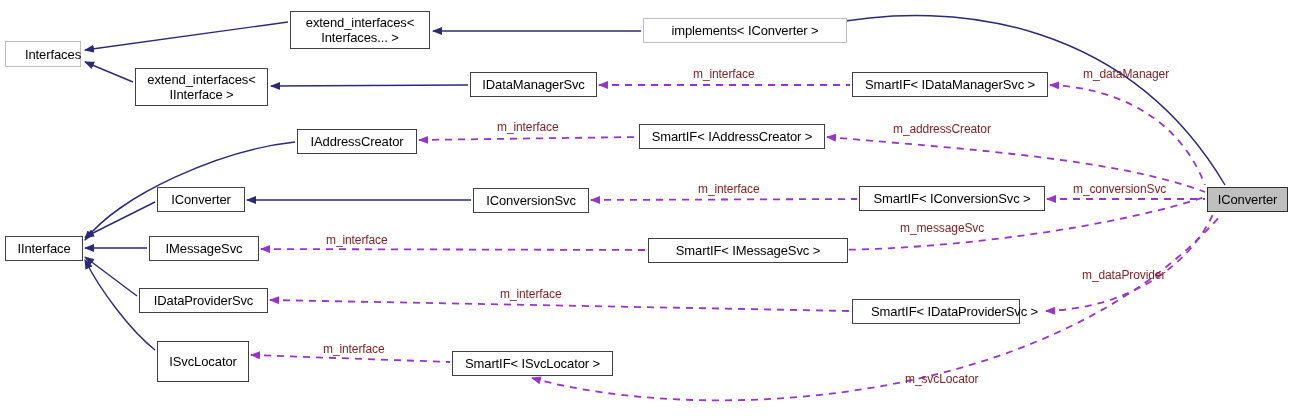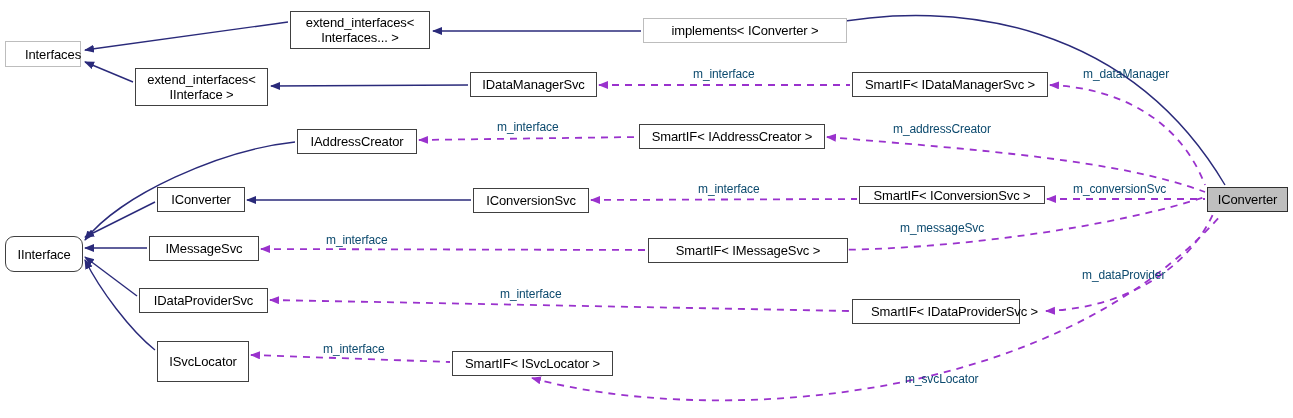--- a/index.html
+++ b/index.html
@@ -48,21 +48,21 @@
   .node.faded {
     border: 1px solid #bdbdbd;
   }
   .node.two-line {
     line-height: 15px;
   }
   .edge-label {
     position: absolute;
     font-size: 12px;
     line-height: 13px;
-    color: #0c4a6e;
+    color: #7f1d1d;
     background: transparent;
     white-space: pre;
     letter-spacing: -0.1px;
   }
 </style>
 </head>
 <body>
 
 <div id="diagram-root">
   <svg id="edge-layer" viewBox="0 0 1293 418" width="1293" height="418" xmlns="http://www.w3.org/2000/svg">
@@ -107,22 +107,22 @@
 Interfaces... &gt;</div>
       <div class="node two-line" style="left: 135px; top: 68px; width: 133px; height: 38px;">extend_interfaces&lt;
 IInterface &gt;</div>
       <div class="node faded" style="left: 643px; top: 18px; width: 204px; height: 25px;">implements&lt; IConverter &gt;</div>
       <div class="node" style="left: 470px; top: 72px; width: 127px; height: 25px;">IDataManagerSvc</div>
       <div class="node" style="left: 852px; top: 72px; width: 196px; height: 25px;">SmartIF&lt; IDataManagerSvc &gt;</div>
       <div class="node" style="left: 297px; top: 129px; width: 120px; height: 25px;">IAddressCreator</div>
       <div class="node" style="left: 639px; top: 124px; width: 186px; height: 25px;">SmartIF&lt; IAddressCreator &gt;</div>
       <div class="node" style="left: 157px; top: 187px; width: 88px; height: 25px;">IConverter</div>
       <div class="node" style="left: 473px; top: 188px; width: 116px; height: 25px;">IConversionSvc</div>
-      <div class="node" style="left: 859px; top: 186px; width: 186px; height: 18px;">SmartIF&lt; IConversionSvc &gt;</div>
-      <div class="node" style="left: 5px; top: 236px; width: 78px; height: 36px; border-radius: 9px;">IInterface</div>
+      <div class="node" style="left: 859px; top: 186px; width: 186px; height: 25px;">SmartIF&lt; IConversionSvc &gt;</div>
+      <div class="node" style="left: 5px; top: 236px; width: 78px; height: 25px;">IInterface</div>
       <div class="node" style="left: 149px; top: 236px; width: 110px; height: 25px;">IMessageSvc</div>
       <div class="node" style="left: 648px; top: 238px; width: 200px; height: 25px;">SmartIF&lt; IMessageSvc &gt;</div>
       <div class="node" style="left: 139px; top: 288px; width: 129px; height: 25px;">IDataProviderSvc</div>
       <div class="node" style="left: 852px; top: 299px; width: 168px; height: 25px; padding-left: 37px;">SmartIF&lt; IDataProviderSvc &gt;</div>
       <div class="node" style="left: 157px; top: 341px; width: 92px; height: 41px;">ISvcLocator</div>
       <div class="node" style="left: 452px; top: 351px; width: 161px; height: 25px;">SmartIF&lt; ISvcLocator &gt;</div>
       <div class="node focus" style="left: 1207px; top: 187px; width: 81px; height: 25px;">IConverter</div>
     </div>
   <div id="label-layer">
       <div class="edge-label" style="left: 693px; top: 68px;">m_interface</div>

